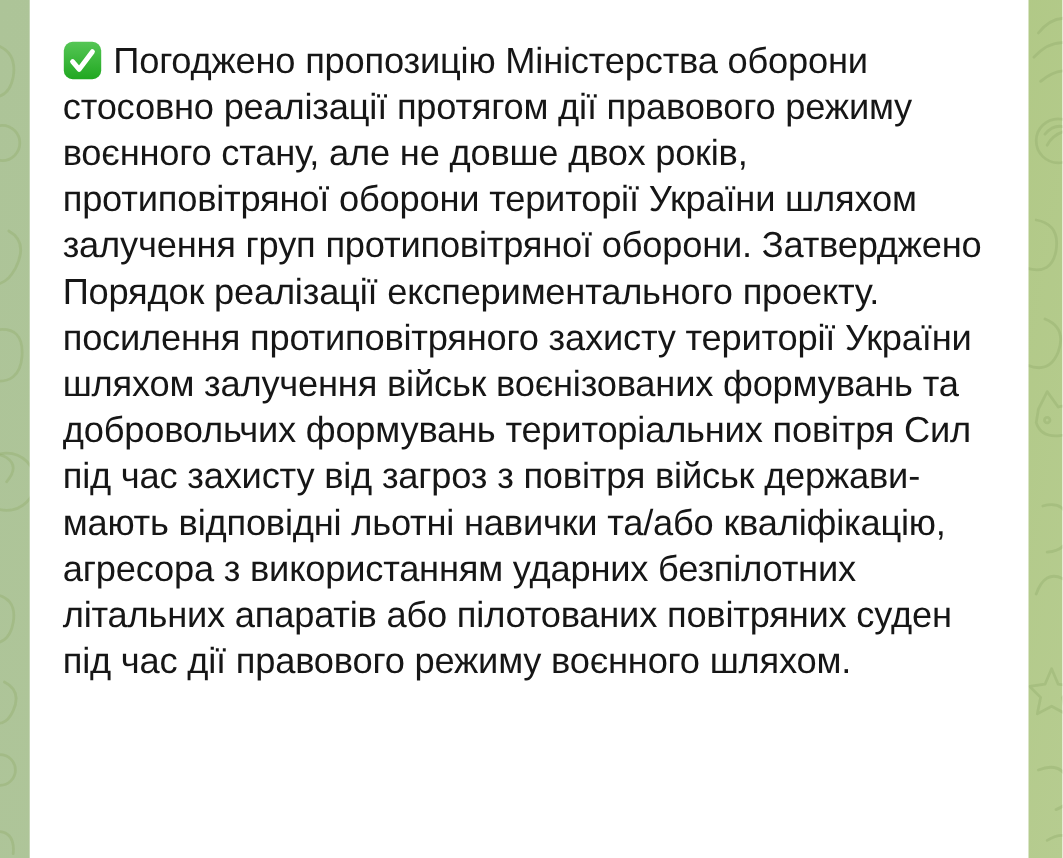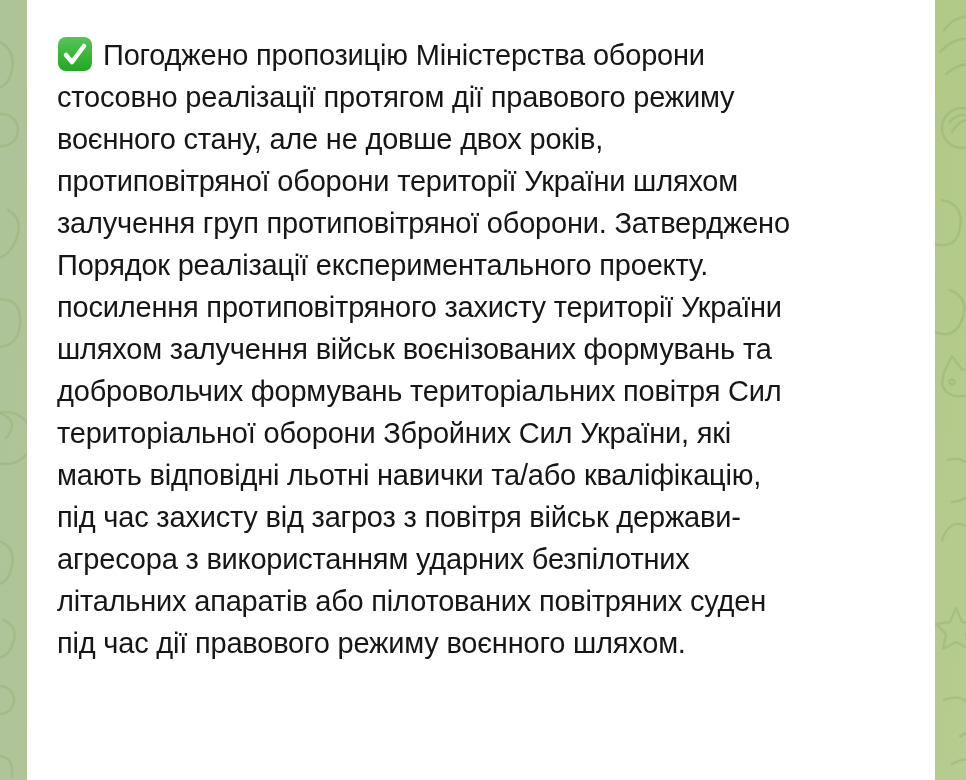--- a/index.html
+++ b/index.html
@@ -16,21 +16,21 @@
   .chat-bg svg { position: absolute; inset: 0; }
   .bubble {
     position: absolute;
     left: 27px; top: 0; width: 908px; height: 780px;
     background: #ffffff;
   }
   .msg {
     position: absolute;
     left: 30px; top: 34px;
     color: #161616;
-    font-size: 29px;
+    font-size: 33px;
     line-height: 42px;
     letter-spacing: -0.2px;
     white-space: nowrap;
   }
   .line { height: 42px; }
   .emoji {
     display: inline-block;
     width: 36px; height: 36px;
     margin-right: 10px;
     vertical-align: -7px;
@@ -81,20 +81,19 @@
           <path d="M9 19 L15 26 L27 10" fill="none" stroke="#ffffff" stroke-width="4.5" stroke-linecap="round" stroke-linejoin="round"></path>
         </svg><span>Погоджено пропозицію Міністерства оборони</span></div>
       <div class="line"><span>стосовно реалізації протягом дії правового режиму</span></div>
       <div class="line"><span>воєнного стану, але не довше двох років,</span></div>
       <div class="line"><span>протиповітряної оборони території України шляхом</span></div>
       <div class="line"><span>залучення груп протиповітряної оборони. Затверджено</span></div>
       <div class="line"><span>Порядок реалізації експериментального проекту.</span></div>
       <div class="line"><span>посилення протиповітряного захисту території України</span></div>
       <div class="line"><span>шляхом залучення військ воєнізованих формувань та</span></div>
       <div class="line"><span>добровольчих формувань територіальних повітря Сил</span></div>
-      <div class="line"><span>територіальної оборони Збройних Сил України, які</span></div>
+      <div class="line"><span>під час захисту від загроз з повітря військ держави-</span></div>
       <div class="line"><span>мають відповідні льотні навички та/або кваліфікацію,</span></div>
-      <div class="line"><span>під час захисту від загроз з повітря військ держави-</span></div>
       <div class="line"><span>агресора з використанням ударних безпілотних</span></div>
       <div class="line"><span>літальних апаратів або пілотованих повітряних суден</span></div>
       <div class="line"><span>під час дії правового режиму воєнного шляхом.</span></div>
     </div>
 </div>
 
 </body></html>

